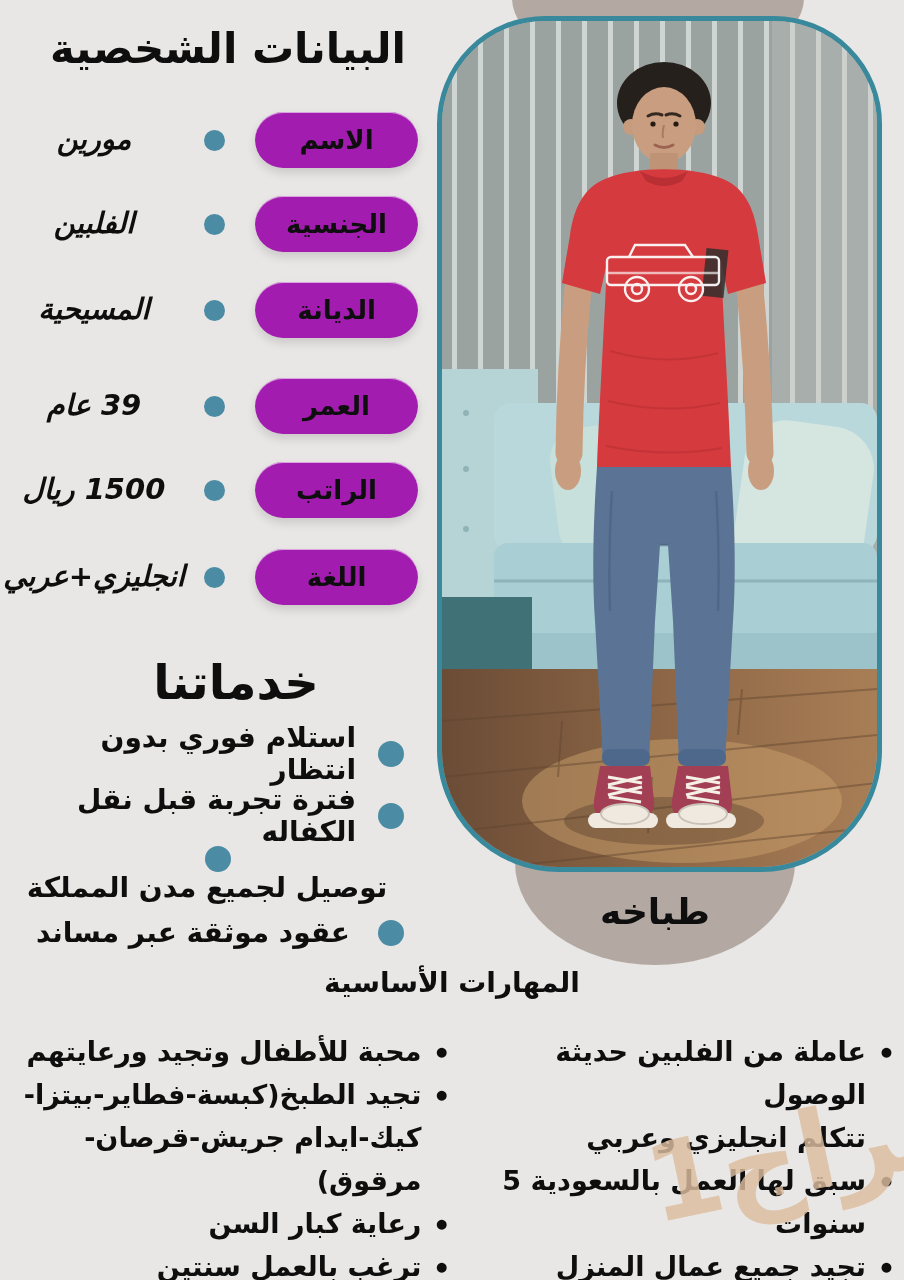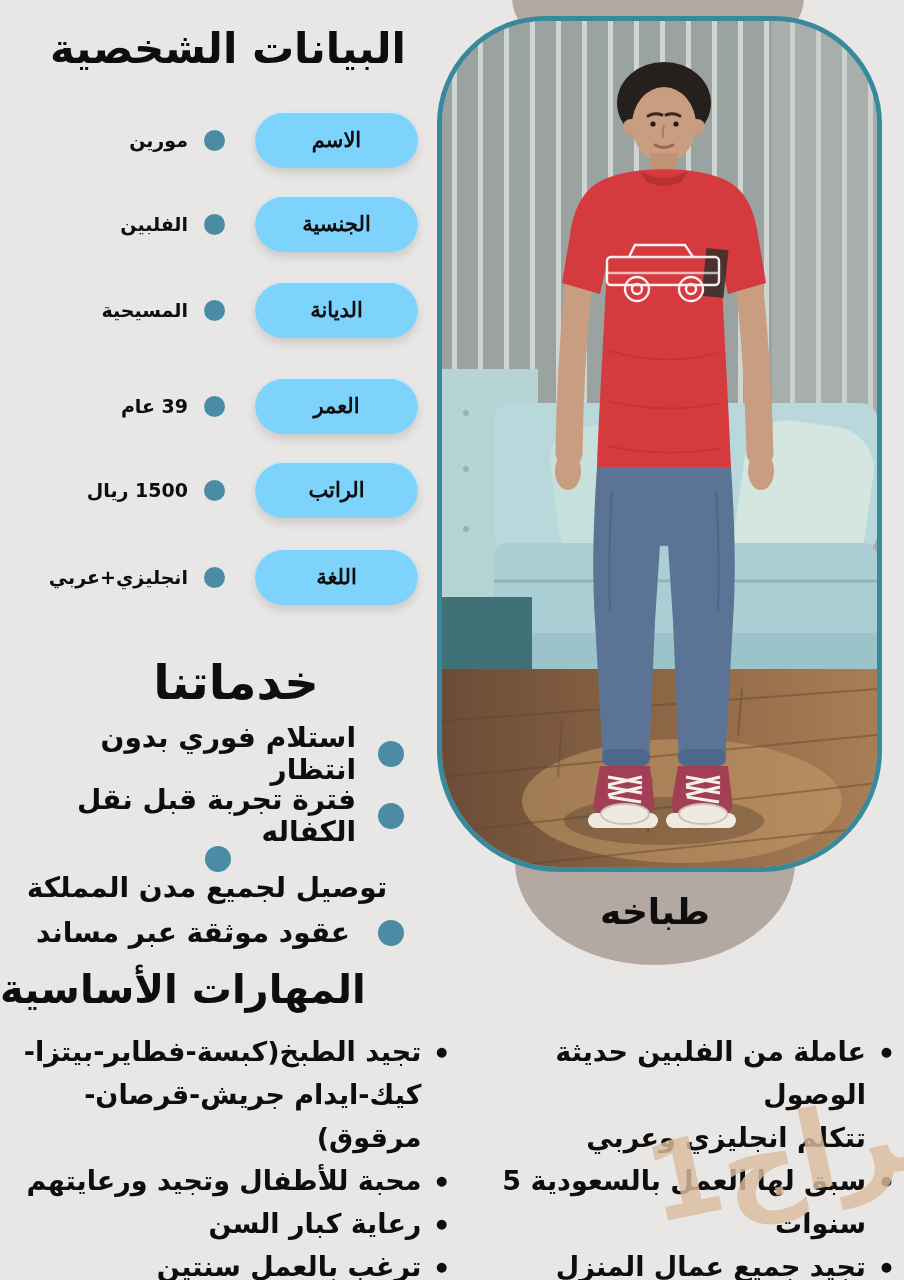--- a/index.html
+++ b/index.html
@@ -25,48 +25,48 @@
   
   .personal-title{
     position:absolute;left:12px;top:24px;width:432px;margin:0;
     text-align:center;font-size:42px;font-weight:bold;
   }
   .field-row{
     position:absolute;left:0;width:450px;height:56px;box-sizing:border-box;
     display:flex;align-items:center;padding-right:32px;
   }
   .field-pill{
-    width:163px;height:56px;border-radius:28px;background:#7dd3fc;
+    width:163px;height:56px;border-radius:28px;background:#a21caf;
     box-shadow:0 5px 10px rgba(0,0,0,.13), inset 0 1px 0 rgba(255,255,255,.6);
     display:flex;align-items:center;justify-content:center;
-    font-size:21px;font-weight:bold;flex:0 0 auto;font-family:Liberation Serif, serif;
+    font-size:26px;font-weight:bold;flex:0 0 auto;
   }
   .field-dot{
     width:21px;height:21px;border-radius:50%;background:#4b8ca4;
     flex:0 0 auto;margin-right:30px;margin-left:16px;
   }
-  .field-value{flex:1;font-size:19px;font-weight:bold;text-align:right;line-height:1.1;}
+  .field-value{flex:1;font-size:29px;font-weight:bold;text-align:center;line-height:1.1;font-style:italic;}
   
   .services-title{
     position:absolute;left:12px;top:646px;width:432px;margin:8px;
     text-align:center;font-size:48px;font-weight:bold;
   }
   .service-row{
     position:absolute;left:0;width:450px;box-sizing:border-box;
     display:flex;align-items:center;padding-right:46px;min-height:50px;padding-left:10px;
   }
   .service-dot{
     width:26px;height:26px;border-radius:50%;background:#4b8ca4;
     flex:0 0 auto;margin-left:22px;
   }
   .service-text{flex:1;font-size:28px;font-weight:bold;text-align:start;line-height:1.15;}
   
   .skills-title{
     position:absolute;left:0;top:966px;width:904px;margin:0;
-    text-align:left;font-size:40px;font-weight:bold;
+    text-align:center;font-size:28px;font-weight:bold;
   }
   .skills{
     position:absolute;top:1030px;left:8px;right:8px;
     display:flex;gap:10px;z-index:4;
   }
   .skills ul{list-style:none;margin:0;padding:0;}
   .skills ul.col-right{width:49.5%;}
   .skills ul.col-left{width:50.5%;}
   .skills li{
     position:relative;padding-right:30px;font-size:27px;font-weight:bold;
@@ -282,22 +282,22 @@
   <h2 class="skills-title">المهارات الأساسية</h2>
   <div class="skills">
     <ul id="skills-right" class="col-right">
         <li>عاملة من الفلبين حديثة الوصول
 تتكلم انجليزي وعربي</li>
         <li>سبق لها العمل بالسعودية 5
 سنوات</li>
         <li>تجيد جميع عمال المنزل بالكامل</li>
       </ul>
     <ul id="skills-left" class="col-left">
+        <li>محبة للأطفال وتجيد ورعايتهم</li>
         <li>تجيد الطبخ(كبسة-فطاير-بيتزا-
 كيك-ايدام جريش-قرصان-مرقوق)</li>
-        <li>محبة للأطفال وتجيد ورعايتهم</li>
         <li>رعاية كبار السن</li>
         <li>ترغب بالعمل سنتين</li>
       </ul>
   </div>
 
   <span class="watermark">حراج1</span>
 </div>
 
 </body></html>

